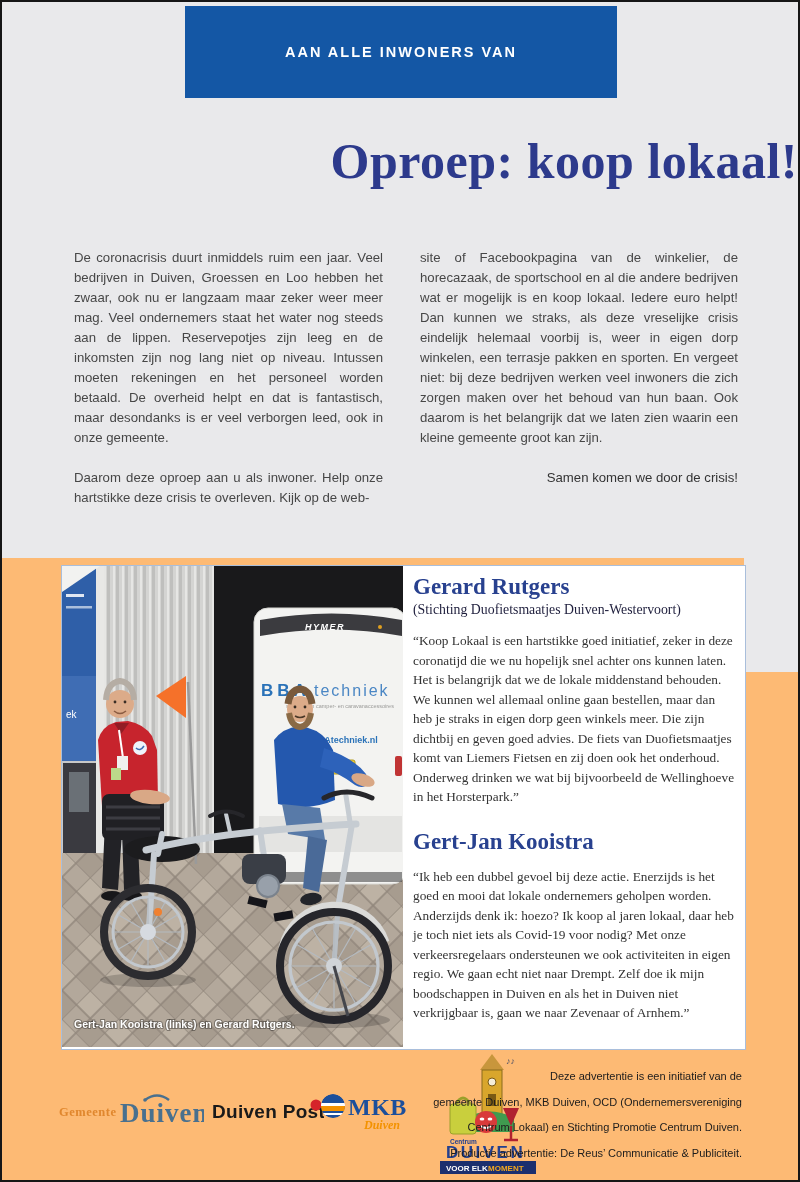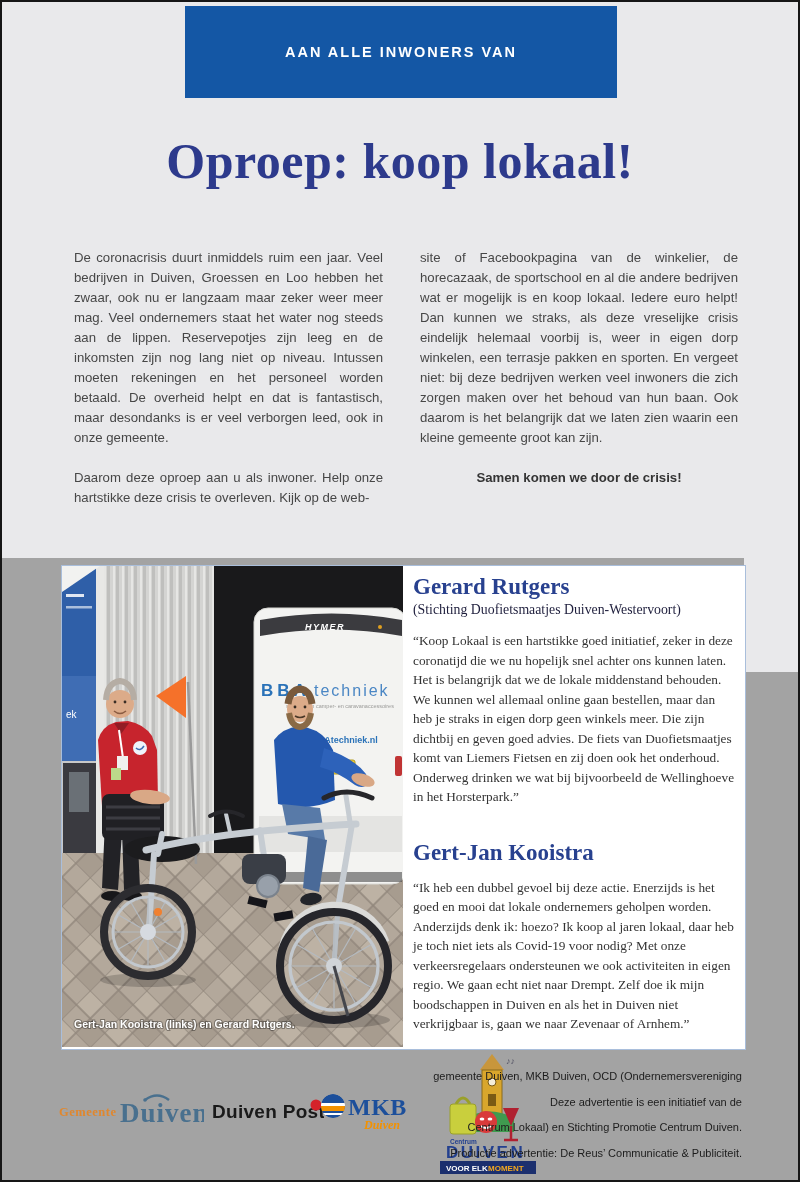--- a/index.html
+++ b/index.html
@@ -1,62 +1,62 @@
 <!DOCTYPE html>
 <html><head>
 <meta charset="utf-8">
 <style>
   html,body{margin:0;padding:0;background:#fff;}
   .page{
     position:relative;width:800px;height:1182px;box-sizing:border-box;
-    border:2px solid #161616;background:#a3a3a3;overflow:hidden;
+    border:2px solid #161616;background:#fdba74;overflow:hidden;
     font-family:"Liberation Sans",sans-serif;
   }
   .gray-top{position:absolute;left:0;top:0;width:796px;height:556px;background:#e9e9eb;}
   .gray-right{position:absolute;right:0;top:556px;width:54px;height:114px;background:#e9e9eb;}
   .banner{
     position:absolute;left:183px;top:4px;width:432px;height:92px;background:#1457a5;
     display:flex;flex-direction:column;align-items:center;justify-content:center;gap:9px;
   }
   .banner span{
     color:#fff;font-weight:700;font-size:14.5px;letter-spacing:2px;
   }
   .page-title{
-    position:absolute;left:0;top:130px;width:796px;text-align:center;
+    position:absolute;left:0;top:130px;width:796px;text-align:right;
     font-family:"Liberation Serif",serif;font-weight:700;font-size:50px;
     color:#2d3a8c;letter-spacing:.5px;
   }
   .cols{
     position:absolute;left:60px;top:234px;width:688px;display:flex;gap:13px;
     font-size:13.2px;line-height:20px;color:#474747;text-align:justify;
   }
   .col-left{width:333px;}
   .col-right{width:342px;}
   .cols p{margin:12px;}
   .cols p + p{margin-top:20px;}
-  .closing{margin-top:22px;font-weight:700;color:#343434;text-align:center;}
+  .closing{margin-top:22px;font-weight:400;color:#343434;text-align:right;}
   .content-box{
     position:absolute;left:59px;top:563px;width:683px;height:483px;
     background:#fff;border:1px solid #a9bedb;
   }
   .photo{position:absolute;left:0;top:0;width:341px;height:481px;overflow:hidden;}
   .photo svg{display:block;}
   .quotes{position:absolute;left:351px;top:8px;width:324px;}
   .profile-name{
     font-family:"Liberation Serif",serif;font-weight:700;font-size:23px;color:#28418f;
     line-height:26px;
   }
   .profile-org{
     font-family:"Liberation Serif",serif;font-size:13.8px;color:#1e1e3c;line-height:19px;
   }
   .profile-quote{
     font-family:"Liberation Serif",serif;font-size:13.3px;
     line-height:19.5px;color:#333;margin-top:12px;
   }
-  .profile + .profile{margin-top:33px;}
+  .profile + .profile{margin-top:22px;}
   .footer-logos svg{position:absolute;}
   .credits{
     position:absolute;right:56px;top:1062px;width:340px;text-align:right;
     font-size:11px;line-height:25.5px;color:#1c1c1c;
   }
 </style>
 </head>
 <body>
 
 <div class="page">
@@ -299,19 +299,19 @@
       </g>
       <text x="38" y="92" font-size="6.5" font-weight="700" fill="#23408f" font-family="Liberation Sans, sans-serif">Centrum</text>
       <text x="34" y="106" font-size="17" font-weight="700" letter-spacing="2.5" fill="#23408f" font-family="Liberation Sans, sans-serif">DUIVEN</text>
       <rect x="28" y="109" width="96" height="13" fill="#1b2f6e"></rect>
       <text x="34" y="118.5" font-size="8" font-weight="700" fill="#ffffff" font-family="Liberation Sans, sans-serif">VOOR ELK</text>
       <text x="76" y="118.5" font-size="8" font-weight="700" fill="#f2a71f" font-family="Liberation Sans, sans-serif">MOMENT</text>
     </svg>
   </div>
 
   <div class="credits">
+    <div>Deze advertentie is een initiatief van de</div>
     <div>gemeente Duiven, MKB Duiven,  OCD (Ondernemersvereniging</div>
-    <div>Deze advertentie is een initiatief van de</div>
     <div>Centrum Lokaal) en Stichting Promotie Centrum Duiven.</div>
     <div>Productie advertentie: De Reus’ Communicatie &amp; Publiciteit.</div>
   </div>
 
 </div>
 
 </body></html>

